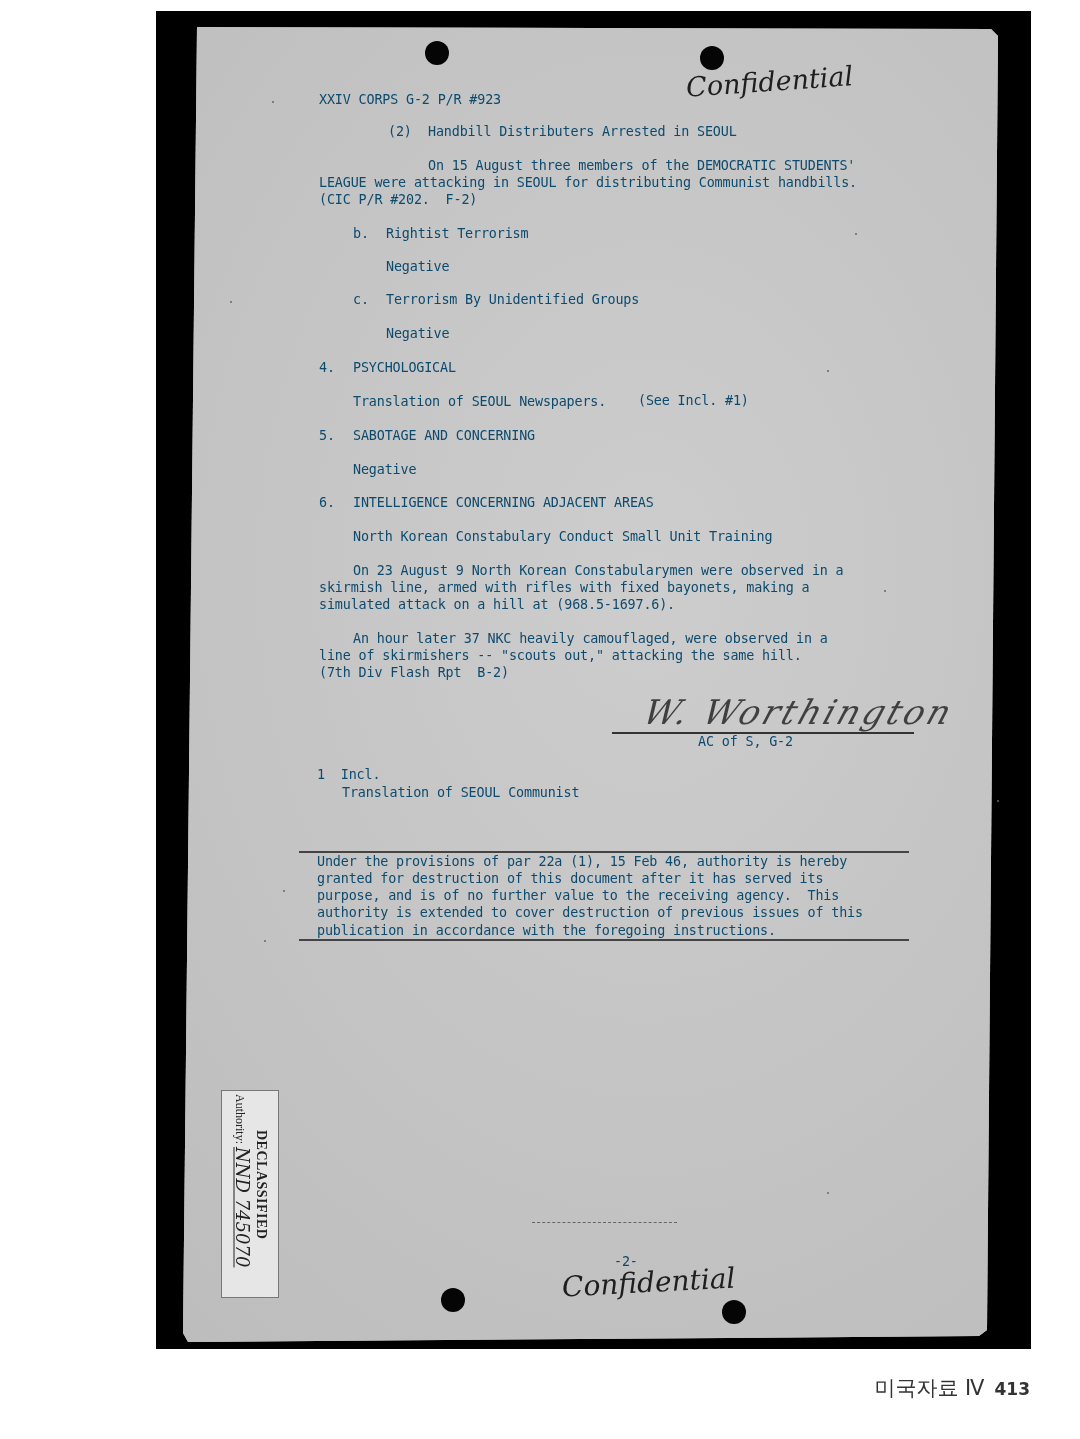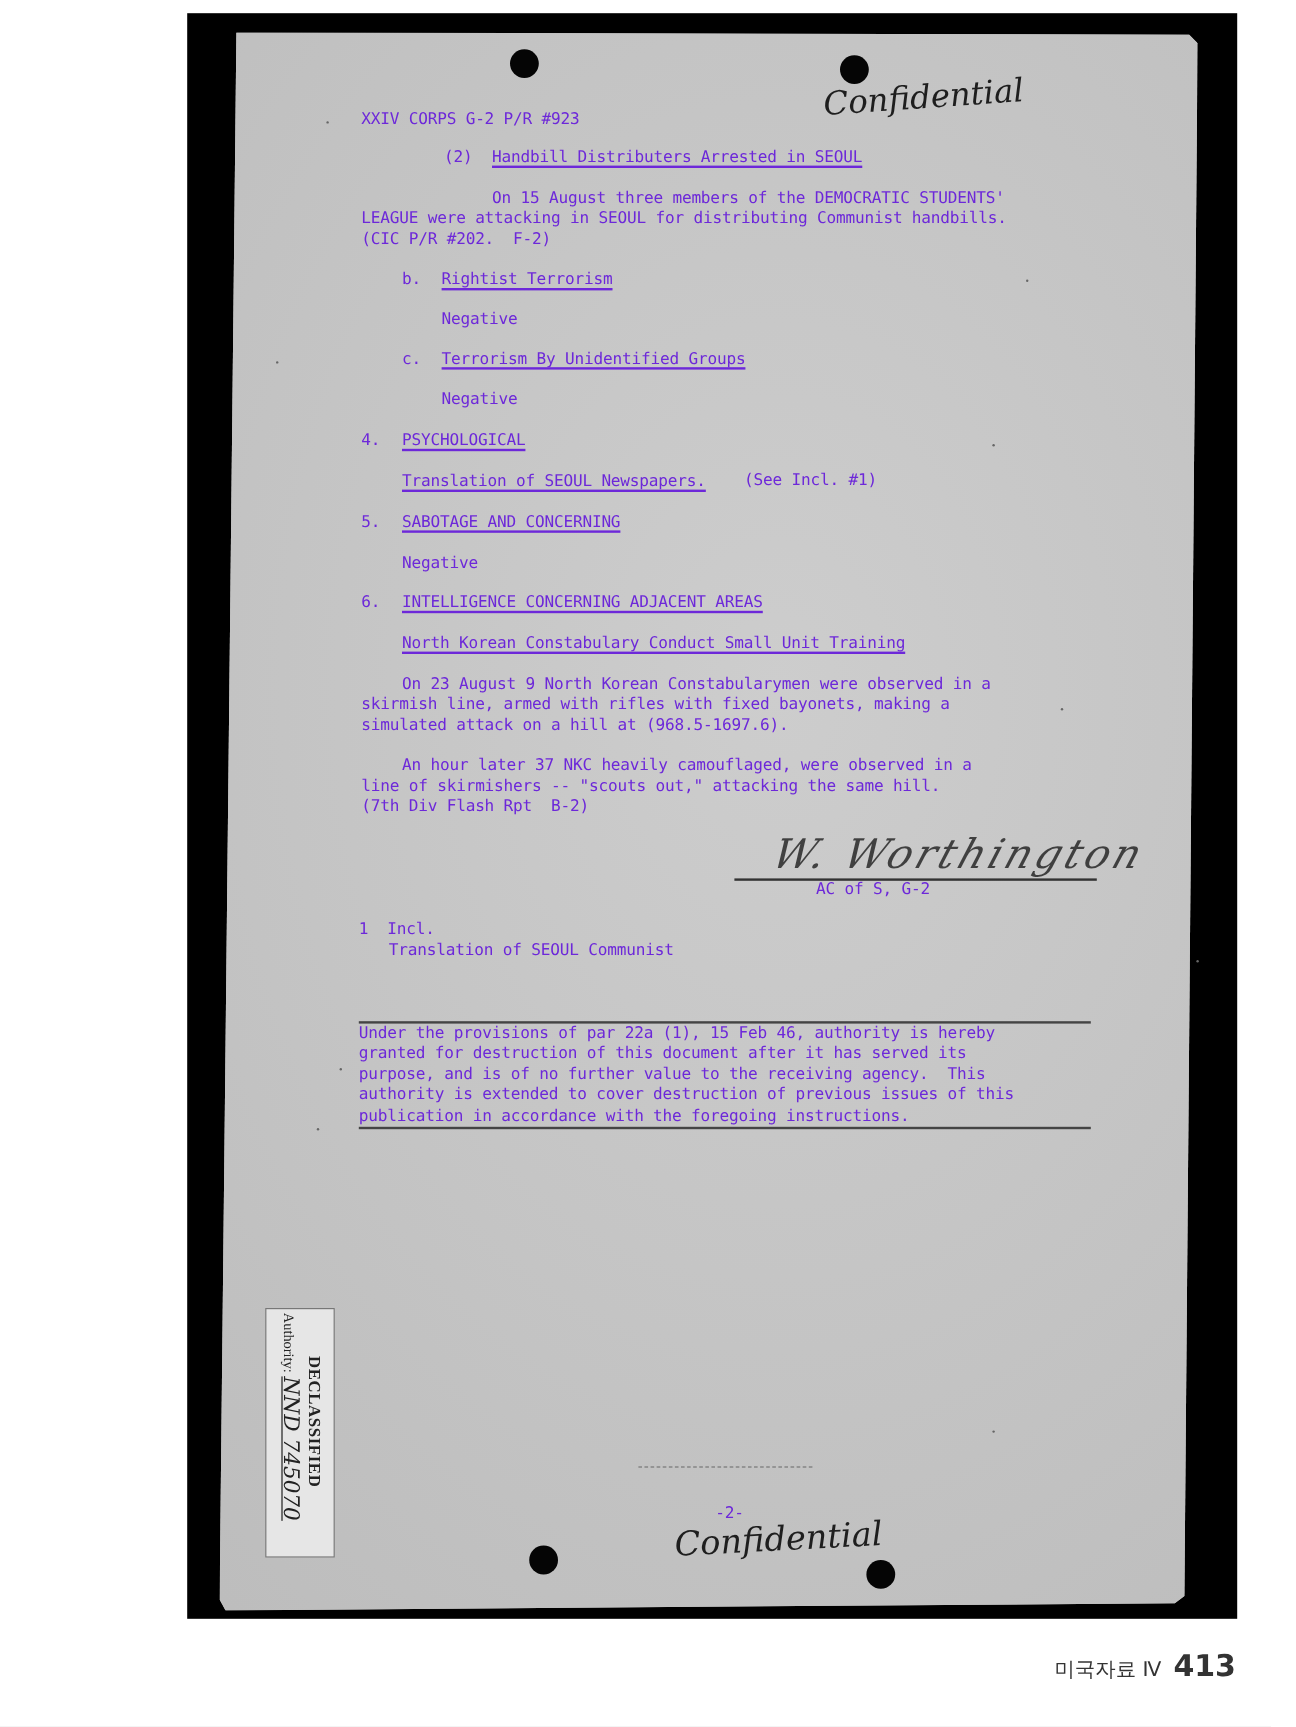--- a/index.html
+++ b/index.html
@@ -11,24 +11,25 @@
   }
   .paper {
     position: absolute; left: 0; top: 0; width: 1080px; height: 1439px;
     background: #c4c4c4;
     clip-path: polygon(197px 27px, 991px 29px, 998px 36px, 987px 1330px, 979px 1336px, 188px 1342px, 183px 1333px);
     background-image:
       radial-gradient(ellipse at 60% 40%, #cdcdcd 0%, #c2c2c2 55%, #b9b9b9 100%);
   }
   .tw {
     position: absolute; font-family: "DejaVu Sans Mono", "Liberation Mono", monospace;
-    font-size: 13.4px; color: #6d28d9; white-space: pre; line-height: 17px;
+    font-size: 13.4px; color: #0c4a6e; white-space: pre; line-height: 17px;
     letter-spacing: -0.15px;
+    margin-left: 18px;
   }
-  .ul { text-decoration: underline; text-decoration-thickness: 1.5px; text-underline-offset: 3px; }
+  .ul { text-decoration-thickness: 1.5px; text-underline-offset: 3px; }
   .hole {
     position: absolute; width: 24px; height: 24px; border-radius: 50%; background: #050505;
     transform: translate(-12px, -12px);
   }
   .hand {
     position: absolute; font-family: "DejaVu Serif", "Liberation Serif", serif; font-style: italic;
     color: #1e1e1e; white-space: nowrap;
   }
   .sig-line { position: absolute; height: 1.5px; background: #333; }
   .rule { position: absolute; height: 2px; background: #444; }
@@ -40,22 +41,22 @@
     position: absolute; left: 28px; top: 103px; transform: translate(-50%, -50%) rotate(90deg);
     width: 200px; font-family: "Liberation Serif", "DejaVu Serif", serif; color: #222;
   }
   .stamp-title { font-size: 14px; font-weight: bold; letter-spacing: 0.5px; display: block; text-align: left; padding-left: 36px; }
   .stamp-auth { font-size: 12px; display: block; text-align: left; }
   .stamp-auth .code { font-family: "DejaVu Serif", serif; font-style: italic; font-size: 18px; text-decoration: underline; }
   .footer {
     position: absolute; right: 50px; top: 1374px; font-family: "DejaVu Sans", "Liberation Sans", sans-serif;
     color: #333; white-space: nowrap;
   }
-  .footer .series { font-size: 17px; }
-  .footer .page { font-size: 25px; font-weight: bold; margin-left: 10px; }
+  .footer .series { font-size: 21px; }
+  .footer .page { font-size: 17px; font-weight: bold; margin-left: 10px; }
   .dot { position: absolute; width: 2px; height: 2px; background: #666; border-radius: 50%; }
 </style>
 </head>
 <body>
 
 <div class="frame"></div>
 <div class="paper"></div>
 
 <div class="hole" style="left:437px;top:53px"></div>
 <div class="hole" style="left:712px;top:58px"></div>

